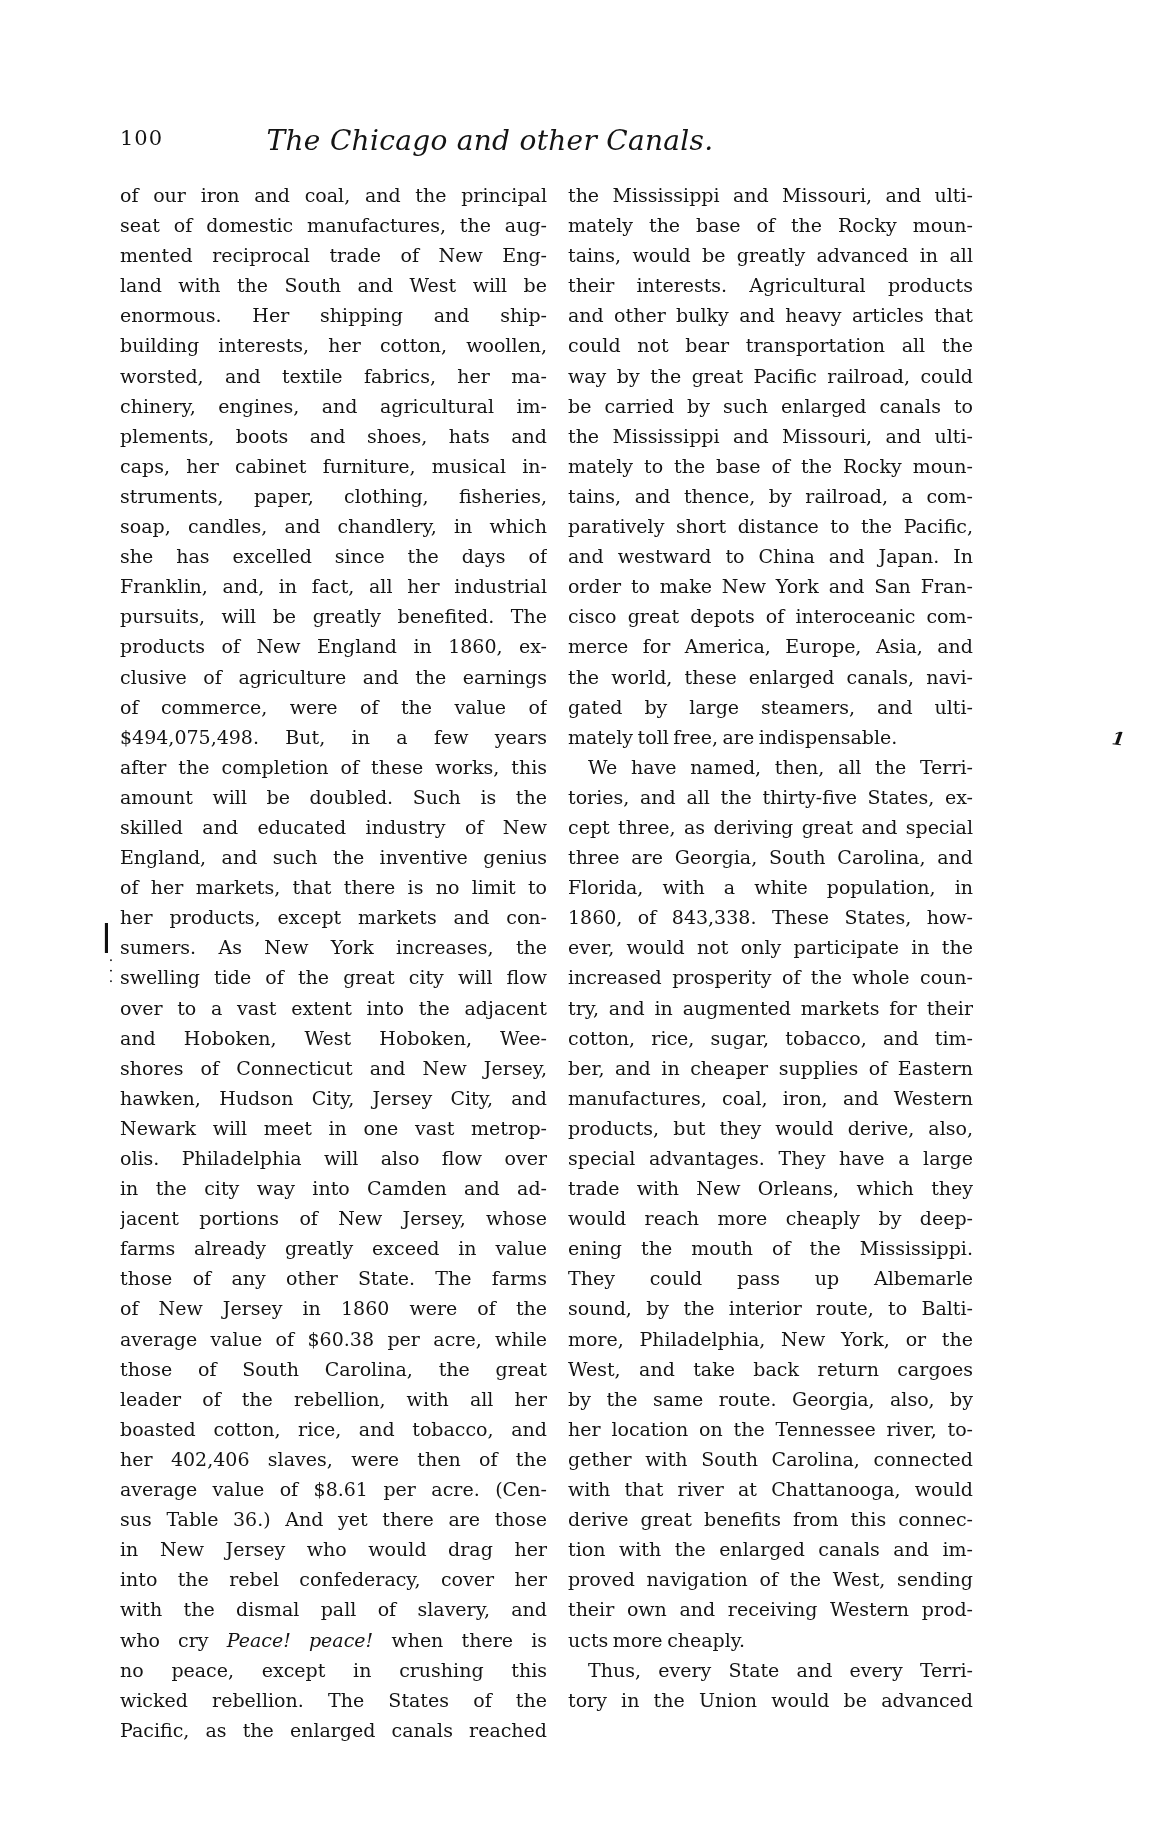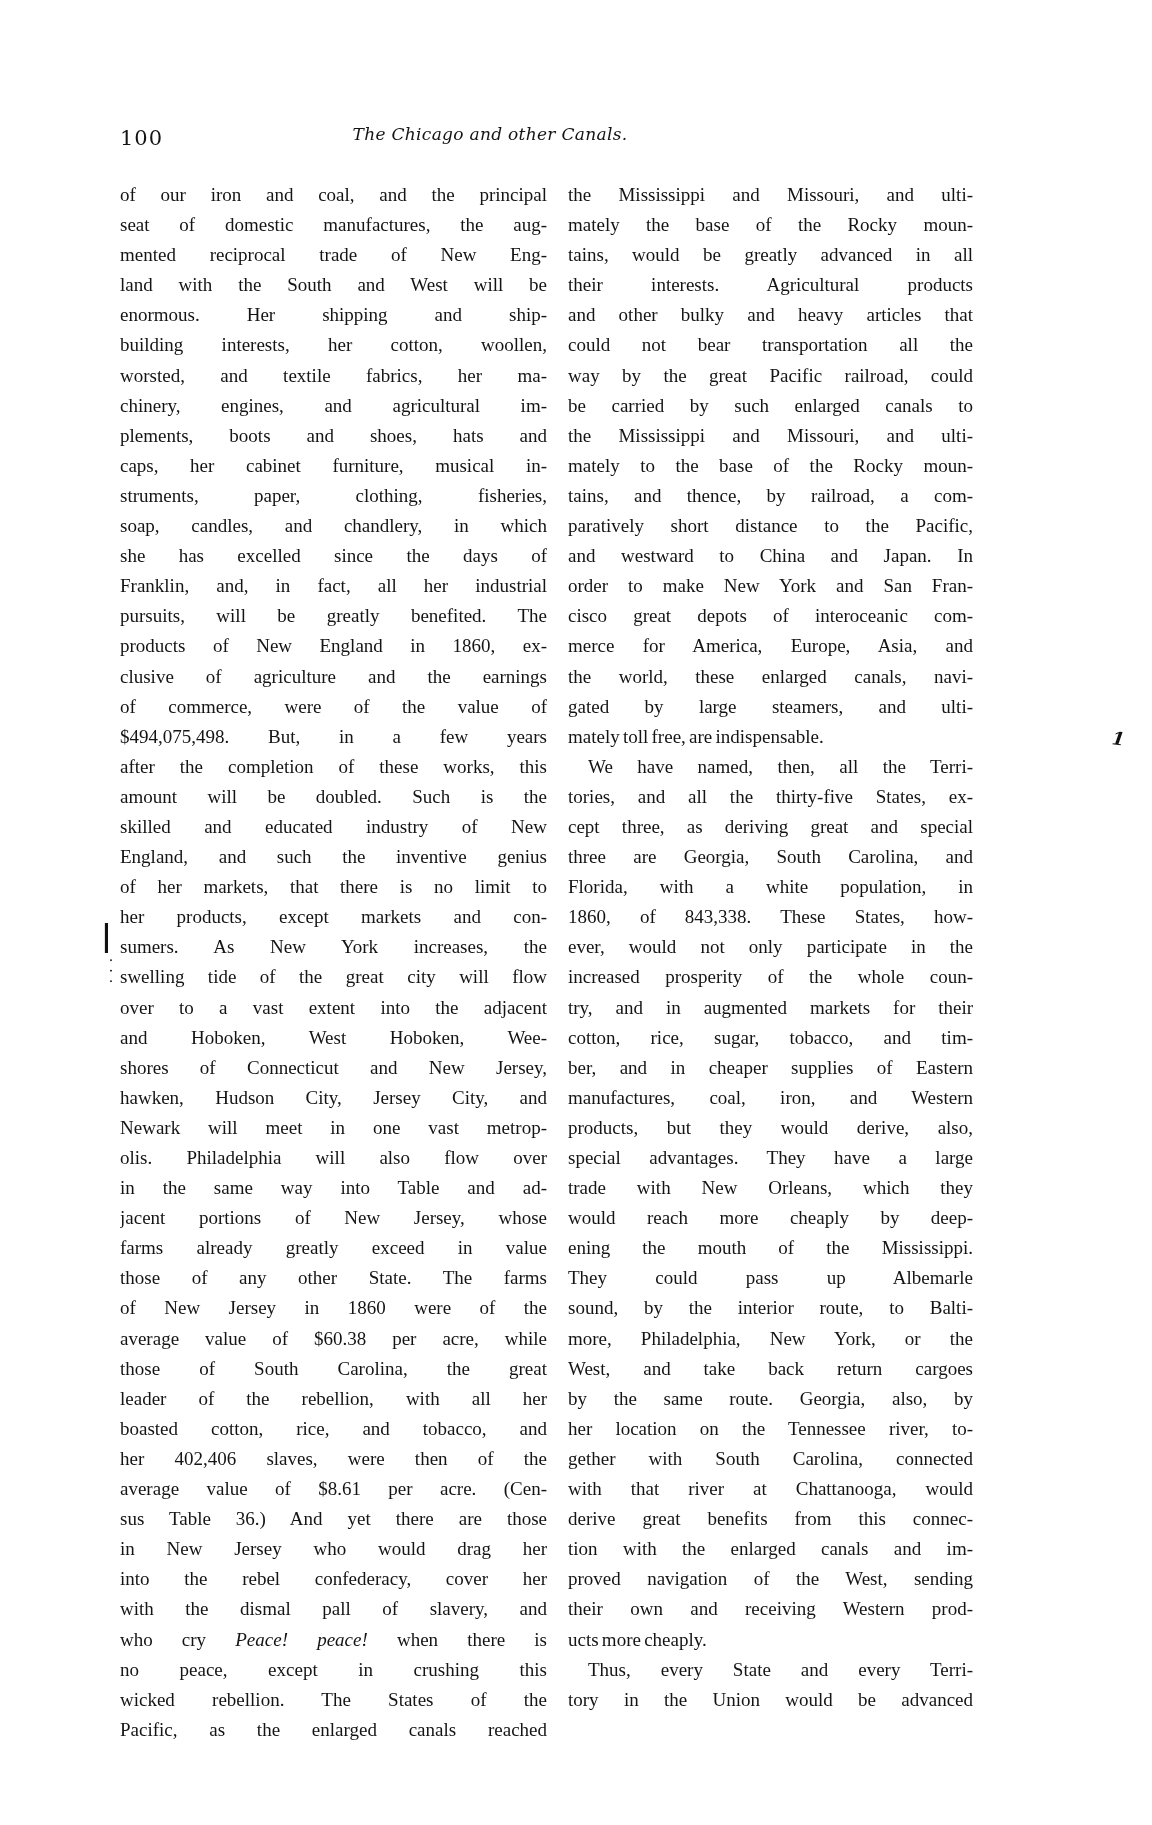--- a/index.html
+++ b/index.html
@@ -28,29 +28,28 @@
     position: absolute;
     left: 0;
     top: 2px;
     font-size: 21px;
     letter-spacing: 1px;
   }
   .title {
     display: block;
     text-align: center;
     font-style: italic;
-    font-size: 17px;
+    font-size: 28px;
     letter-spacing: 0.3px;
   }
   .body {
     position: absolute;
     top: 180px;
     left: 120px;
     display: flex;
-    font-family: Liberation Serif, serif;
   }
   .column { display: block; }
   .col-left  { width: 427px; margin-right: 21px; }
   .col-right { width: 405px; }
   .line {
     font-size: 19px;
     line-height: 30.1px;
     height: 30.1px;
     overflow: hidden;
     text-align: justify;
@@ -121,21 +120,21 @@
         <div class="line"><span>of her markets, that there is no limit to</span></div>
         <div class="line"><span>her products, except markets and con-</span></div>
         <div class="line"><span>sumers. As New York increases, the</span></div>
         <div class="line"><span>swelling tide of the great city will flow</span></div>
         <div class="line"><span>over to a vast extent into the adjacent</span></div>
         <div class="line"><span>and Hoboken, West Hoboken, Wee-</span></div>
         <div class="line"><span>shores of Connecticut and New Jersey,</span></div>
         <div class="line"><span>hawken, Hudson City, Jersey City, and</span></div>
         <div class="line"><span>Newark will meet in one vast metrop-</span></div>
         <div class="line"><span>olis. Philadelphia will also flow over</span></div>
-        <div class="line"><span>in the same way into Table and ad-</span></div>
+        <div class="line"><span>in the city way into Camden and ad-</span></div>
         <div class="line"><span>jacent portions of New Jersey, whose</span></div>
         <div class="line"><span>farms already greatly exceed in value</span></div>
         <div class="line"><span>those of any other State. The farms</span></div>
         <div class="line"><span>of New Jersey in 1860 were of the</span></div>
         <div class="line"><span>average value of $60.38 per acre, while</span></div>
         <div class="line"><span>those of South Carolina, the great</span></div>
         <div class="line"><span>leader of the rebellion, with all her</span></div>
         <div class="line"><span>boasted cotton, rice, and tobacco, and</span></div>
         <div class="line"><span>her 402,406 slaves, were then of the</span></div>
         <div class="line"><span>average value of $8.61 per acre. (Cen-</span></div>

